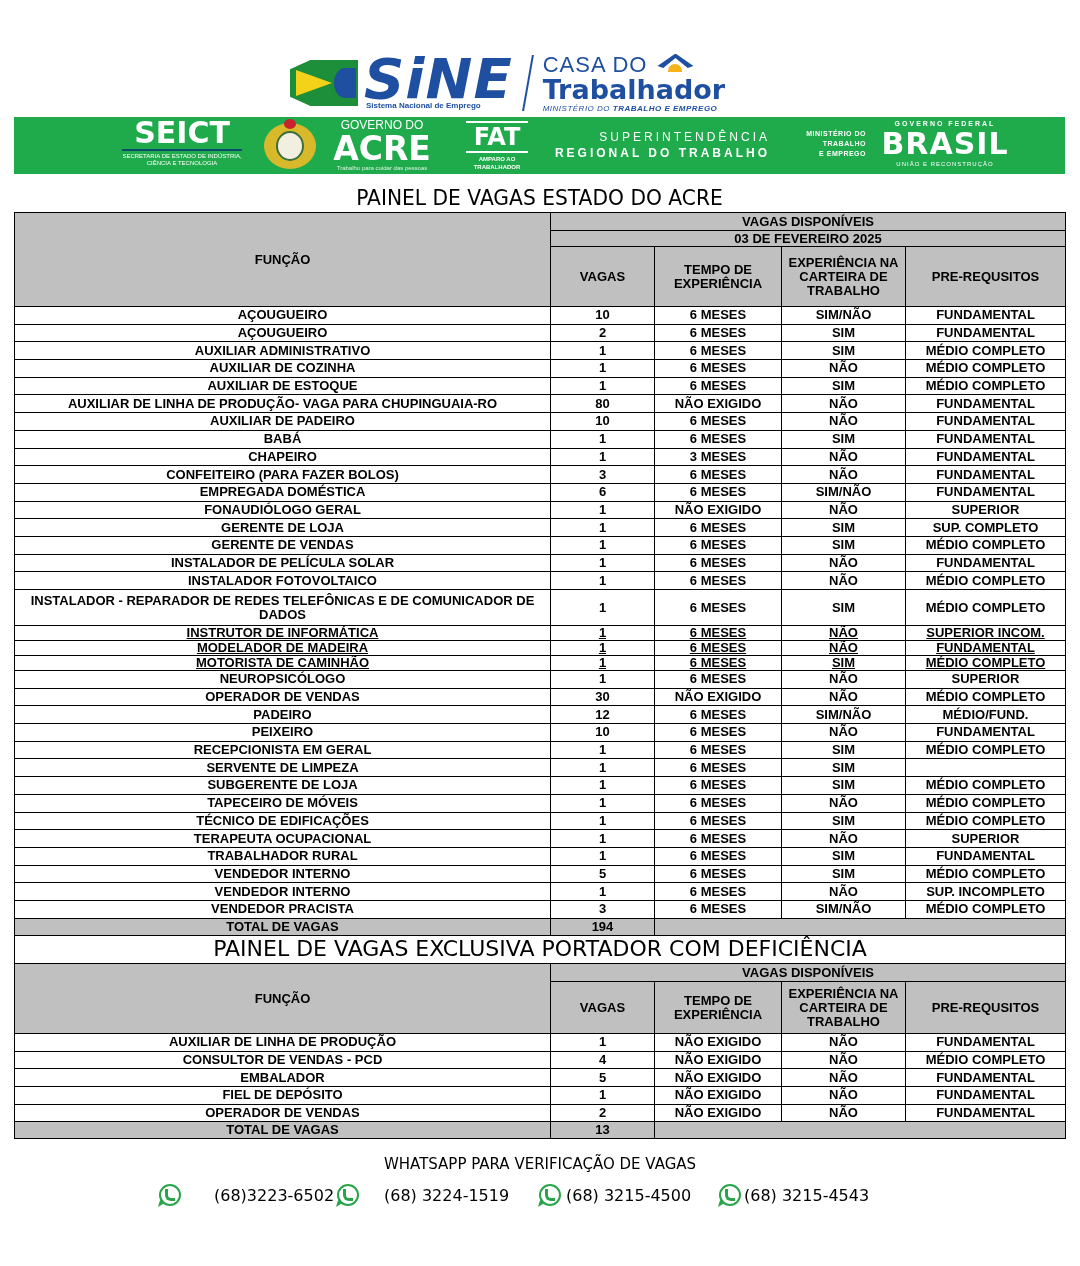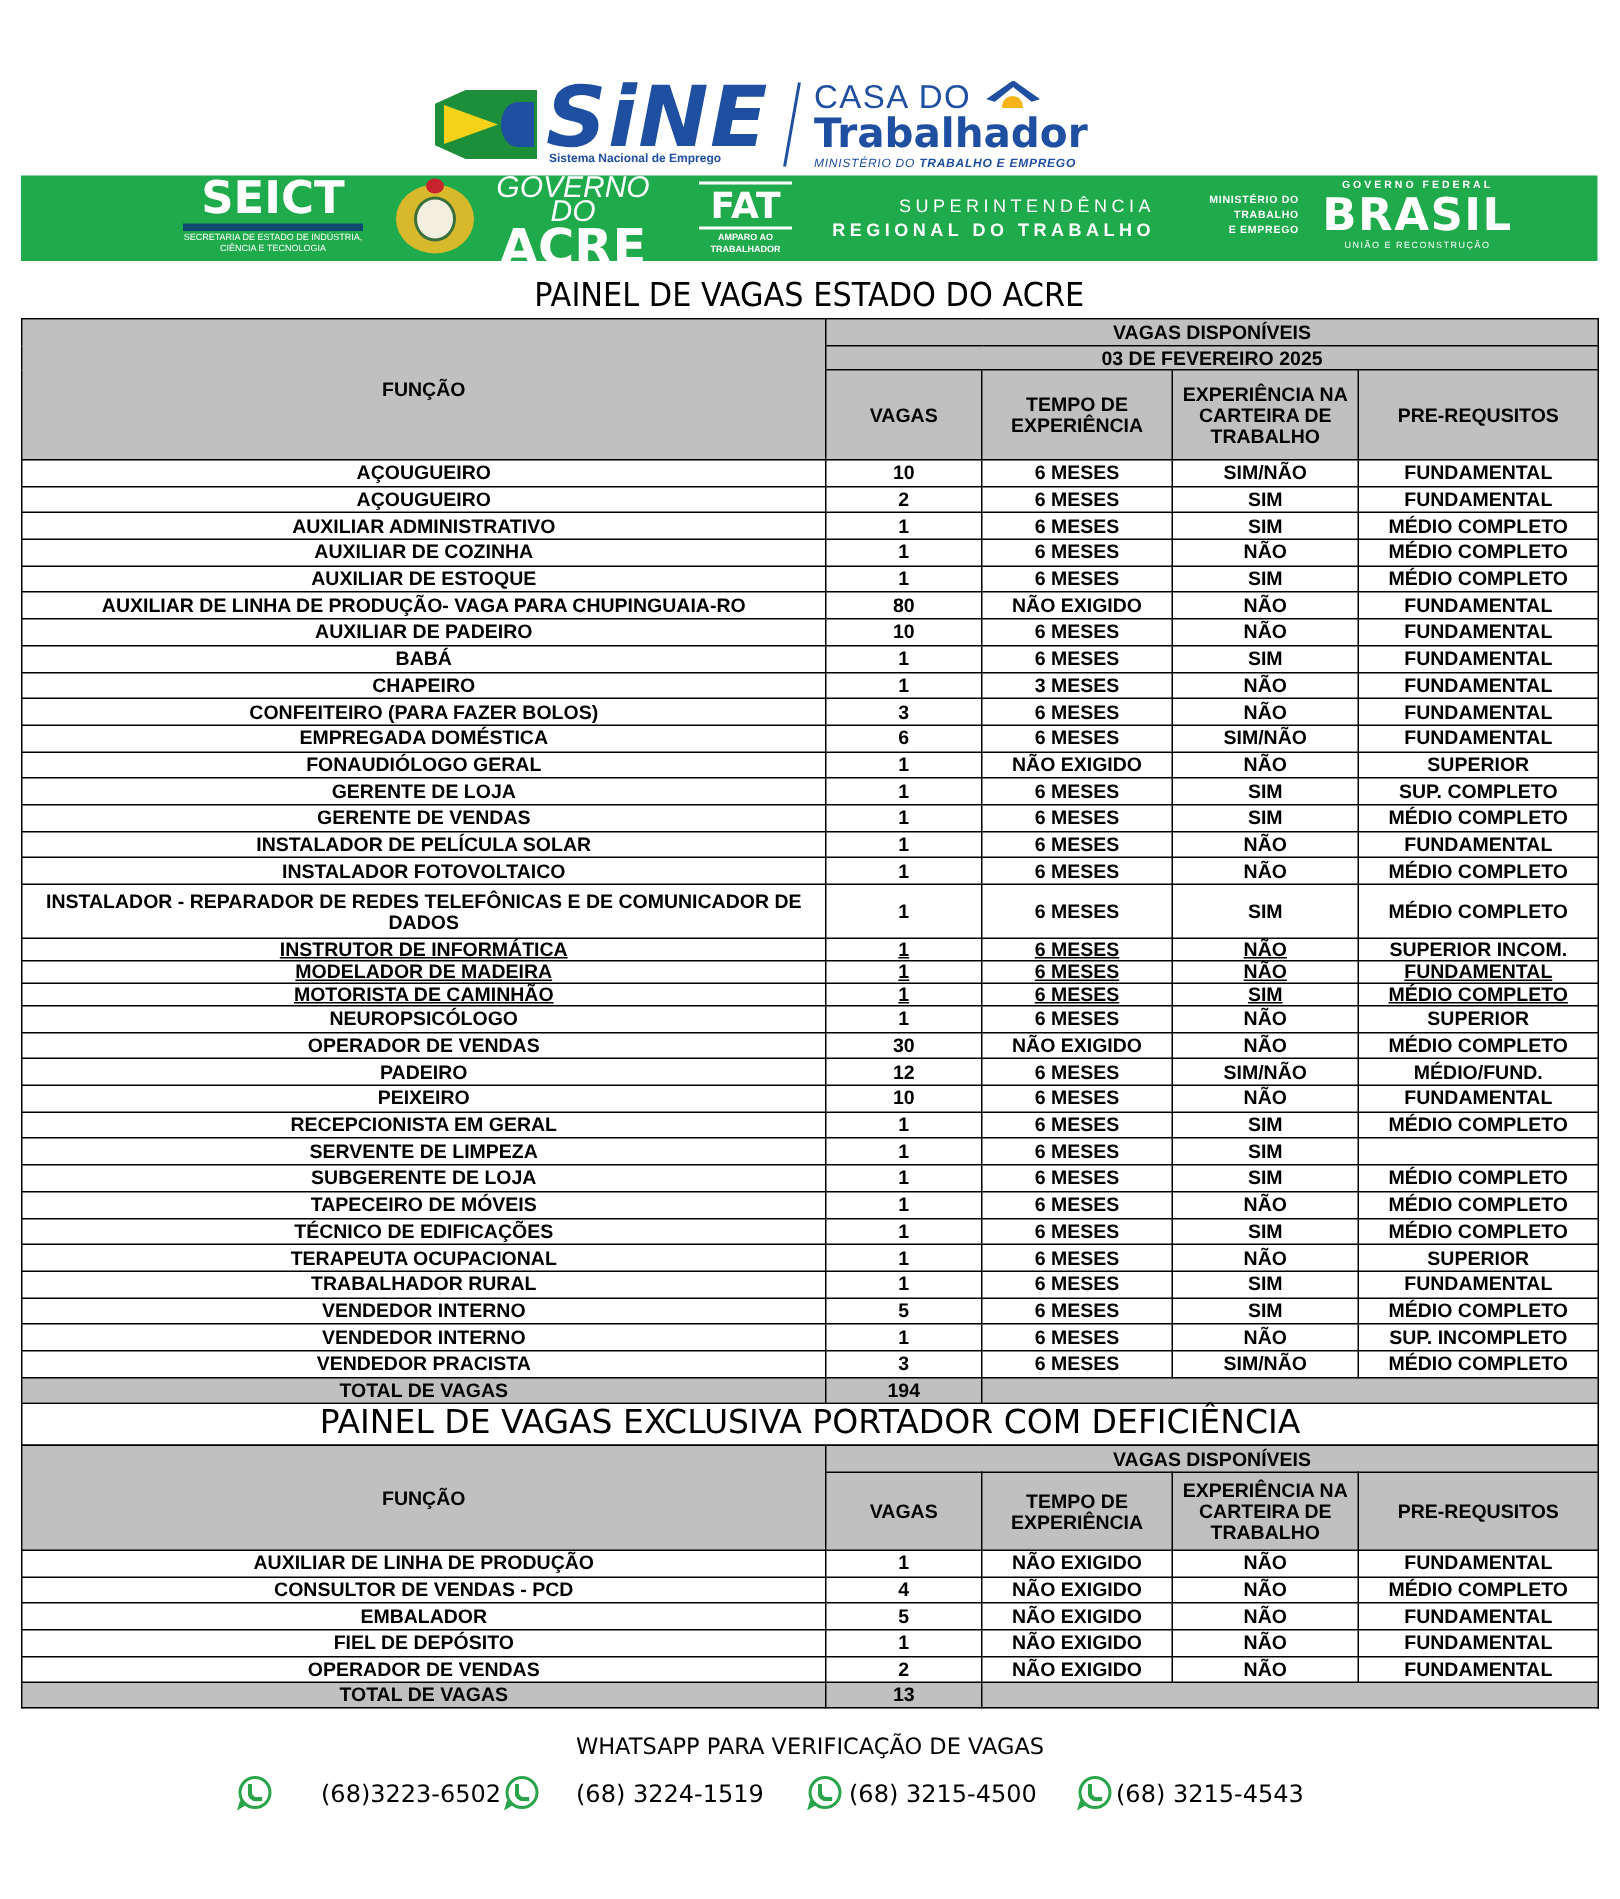--- a/index.html
+++ b/index.html
@@ -22,28 +22,28 @@
   .house .roof { position: absolute; left: 2px; top: 0; width: 36px; height: 18px; background: #1f4fa0; clip-path: polygon(50% 0, 100% 70%, 84% 80%, 50% 25%, 16% 80%, 0 70%); }
   .house .sun { position: absolute; left: 13px; top: 10px; width: 14px; height: 8px; background: #f4b41a; border-radius: 14px 14px 0 0; }
   .casa-line2 { font-family: "DejaVu Sans", sans-serif; font-weight: bold; font-size: 27px; color: #1f4fa0; line-height: 28px; }
   .casa-line3 { font-size: 8px; font-style: italic; color: #1f4fa0; letter-spacing: 0.5px; }
   .casa-line3 b { font-weight: bold; }
 
   
   .green-bar { position: absolute; left: 14px; top: 117px; width: 1051px; height: 57px; background: #1faa4b; color: #fff; }
   .gb-item { position: absolute; color: #fff; text-align: center; }
   .seict { left: 108px; top: 0; width: 120px; }
-  .seict .big { font-family: "DejaVu Sans", sans-serif; font-weight: bold; font-size: 30px; line-height: 32px; border-bottom: 5px solid #0c4a6e; }
+  .seict .big { font-family: "DejaVu Sans", sans-serif; font-weight: bold; font-size: 30px; line-height: 32px; border-bottom: 2px solid #0c4a6e; }
   .seict .small { font-size: 6px; line-height: 7px; margin-top: 2px; }
   .crest { left: 246px; top: 2px; width: 60px; height: 52px; }
   .crest .outer { position: absolute; left: 4px; top: 4px; width: 52px; height: 46px; background: #d9b92c; border-radius: 50%; }
   .crest .inner { position: absolute; left: 16px; top: 12px; width: 28px; height: 30px; background: #f3efe0; border-radius: 50%; border: 2px solid #3b6f3b; }
   .crest .star { position: absolute; left: 24px; top: 0; width: 12px; height: 10px; background: #c8242e; border-radius: 50%; }
   .acre { left: 310px; top: 0; width: 116px; }
-  .acre .l1 { font-size: 20px; line-height: 16px; font-style: italic; }
+  .acre .l1 { font-size: 12px; line-height: 16px; }
   .acre .l2 { font-family: "DejaVu Sans", sans-serif; font-weight: bold; font-size: 33px; line-height: 32px; }
   .acre .l3 { font-size: 6px; opacity: 0.85; white-space: nowrap; }
   .fat { left: 452px; top: 4px; width: 62px; }
   .fat .l1 { font-family: "DejaVu Sans", sans-serif; font-weight: bold; font-size: 24px; line-height: 28px; border-top: 2px solid #fff; border-bottom: 2px solid #fff; }
   .fat .l2 { font-size: 6px; font-weight: bold; line-height: 8px; margin-top: 2px; }
   .sup { left: 530px; top: 12px; width: 226px; text-align: right; }
   .sup .l1 { font-size: 12px; letter-spacing: 3px; line-height: 16px; }
   .sup .l2 { font-size: 12px; font-weight: bold; letter-spacing: 3px; line-height: 16px; }
   .min { left: 762px; top: 12px; width: 90px; text-align: right; font-size: 7px; font-weight: bold; line-height: 10px; letter-spacing: 0.5px; }
   .brasil { left: 866px; top: 3px; width: 130px; }
@@ -283,21 +283,21 @@
         <td class="c">1</td>
         <td class="c">6 MESES</td>
         <td class="c">SIM</td>
         <td class="c">MÉDIO COMPLETO</td>
       </tr>
       <tr class="r-compact">
         <td class="fn" style="text-decoration: underline;">INSTRUTOR DE INFORMÁTICA</td>
         <td class="c" style="text-decoration: underline;">1</td>
         <td class="c" style="text-decoration: underline;">6 MESES</td>
         <td class="c" style="text-decoration: underline;">NÃO</td>
-        <td class="c" style=" margin-top: 40px;">SUPERIOR INCOM.</td>
+        <td class="c" style="text-decoration: underline; margin-top: 40px;">SUPERIOR INCOM.</td>
       </tr>
       <tr class="r-compact">
         <td class="fn" style="text-decoration: underline;">MODELADOR DE MADEIRA</td>
         <td class="c" style="text-decoration: underline;">1</td>
         <td class="c" style="text-decoration: underline;">6 MESES</td>
         <td class="c" style="text-decoration: underline;">NÃO</td>
         <td class="c" style="text-decoration: underline;">FUNDAMENTAL</td>
       </tr>
       <tr class="r-compact">
         <td class="fn" style="text-decoration: underline;">MOTORISTA DE CAMINHÃO</td>

